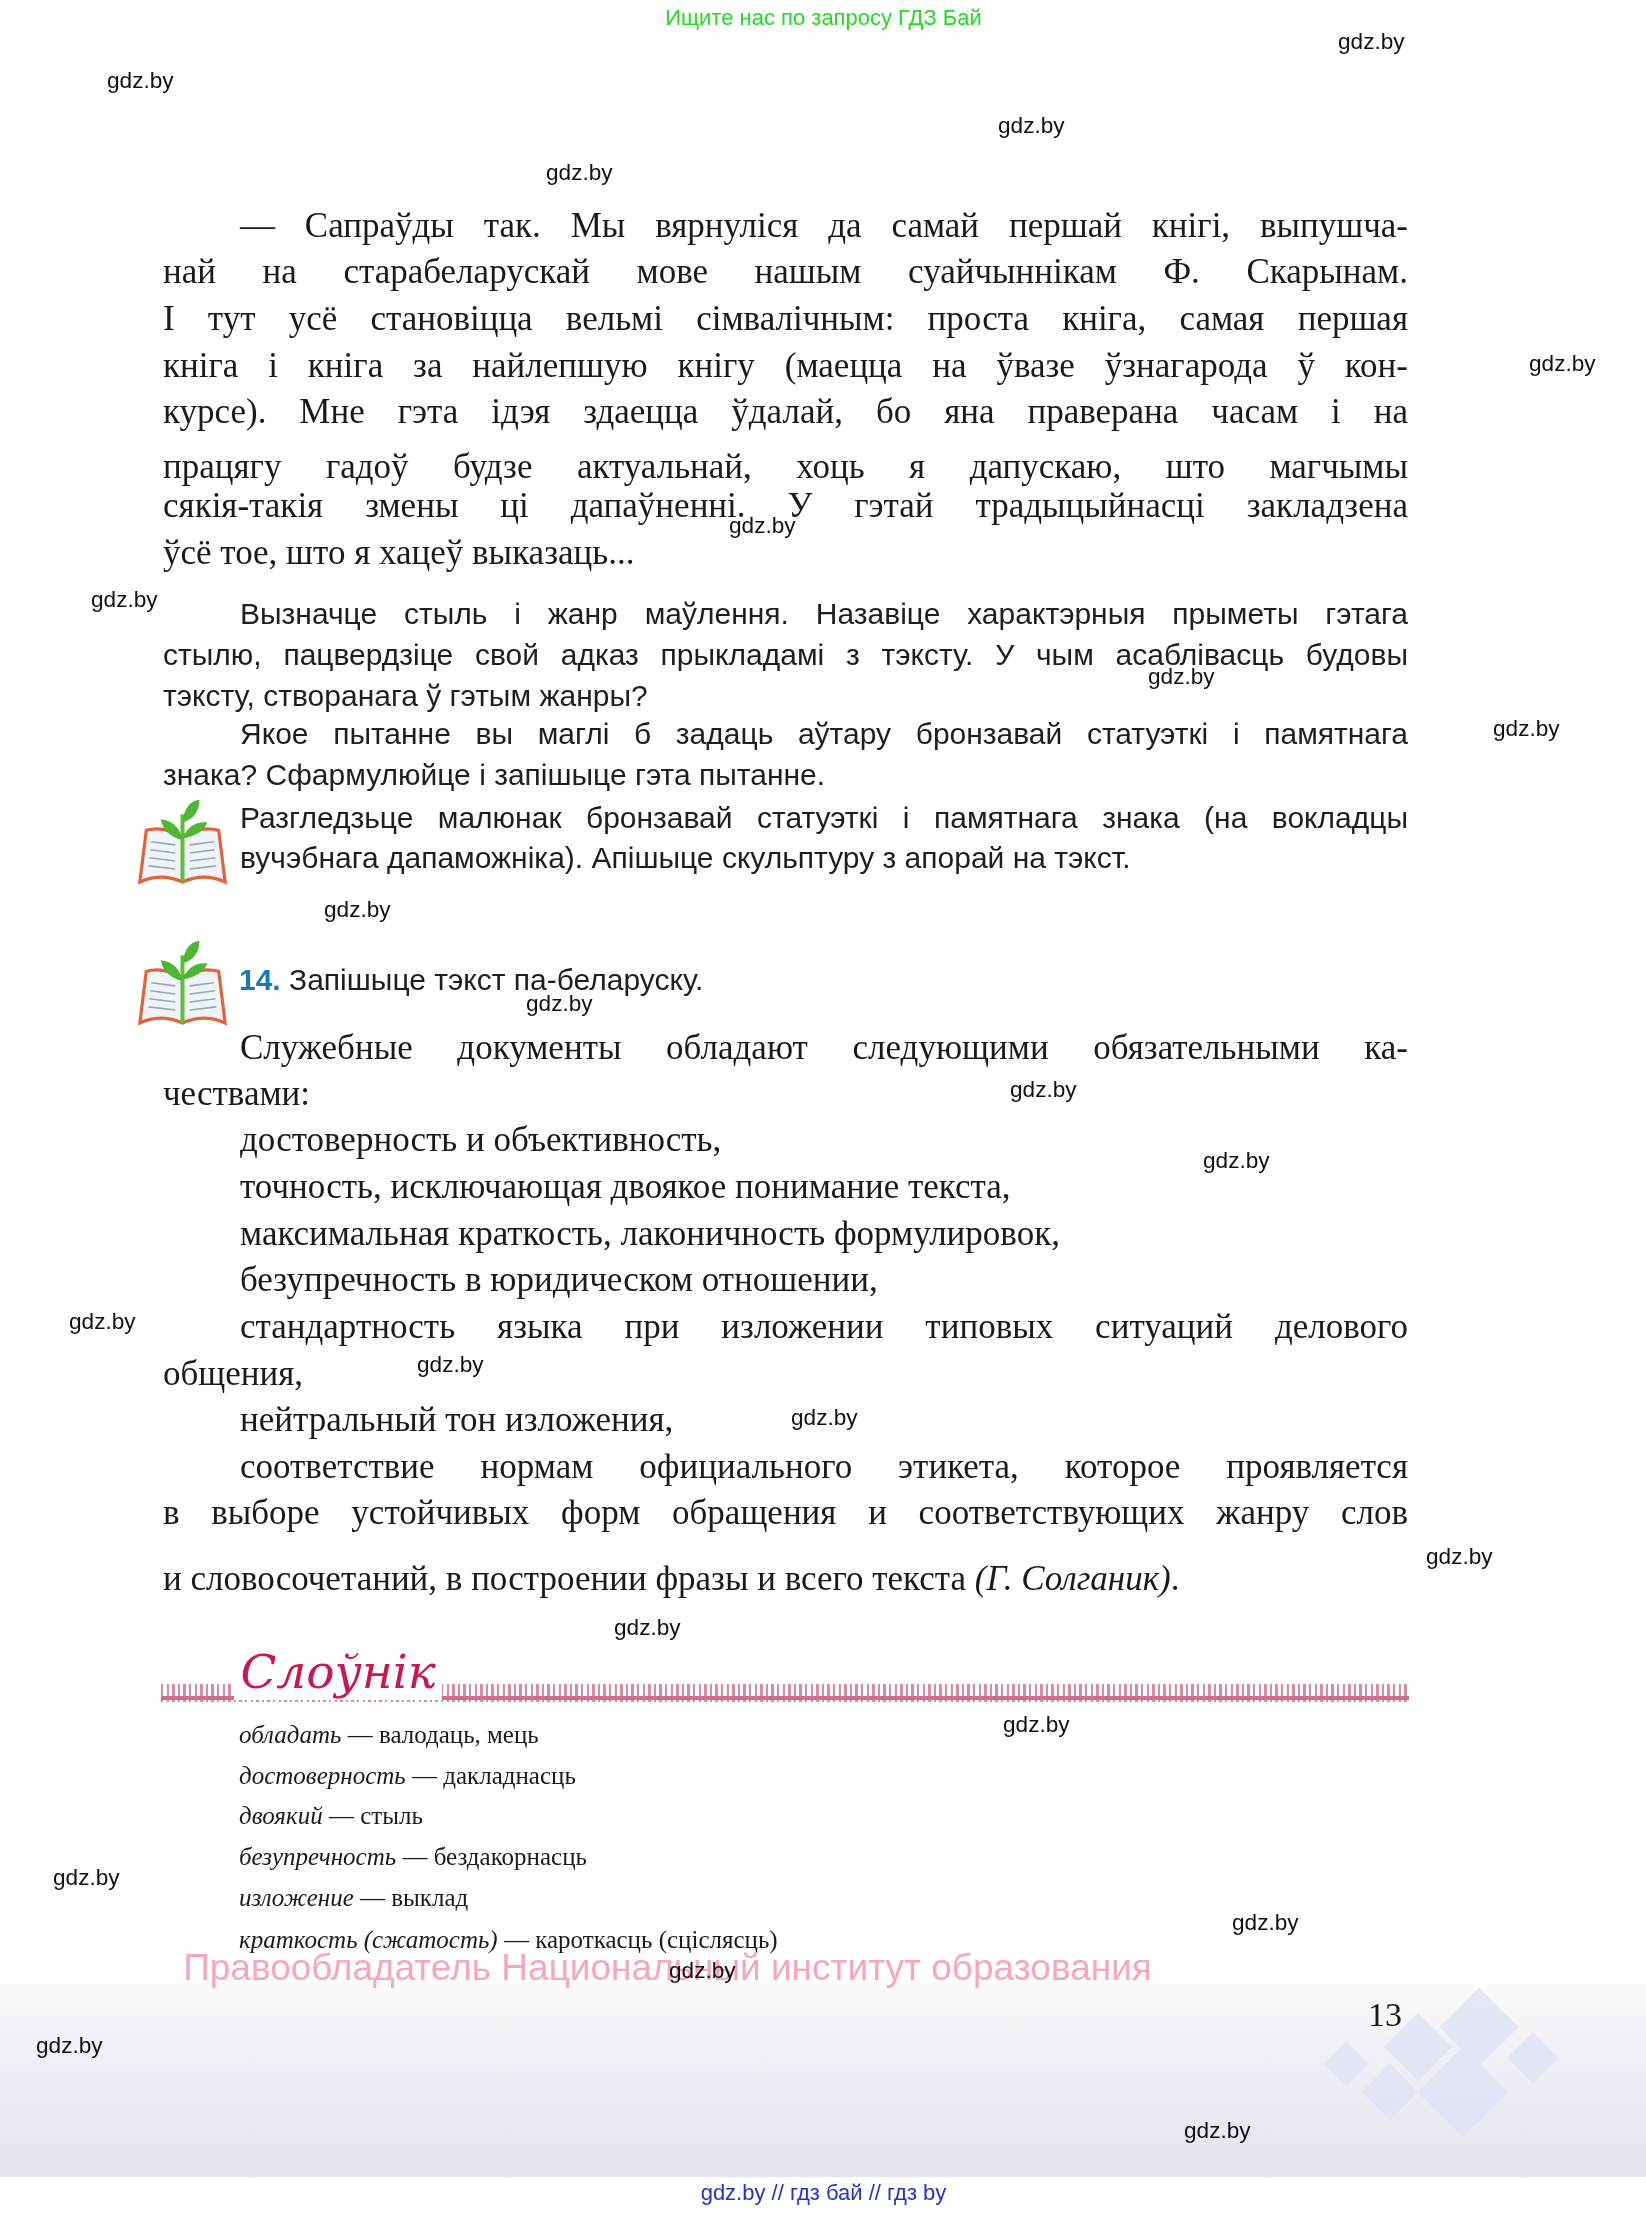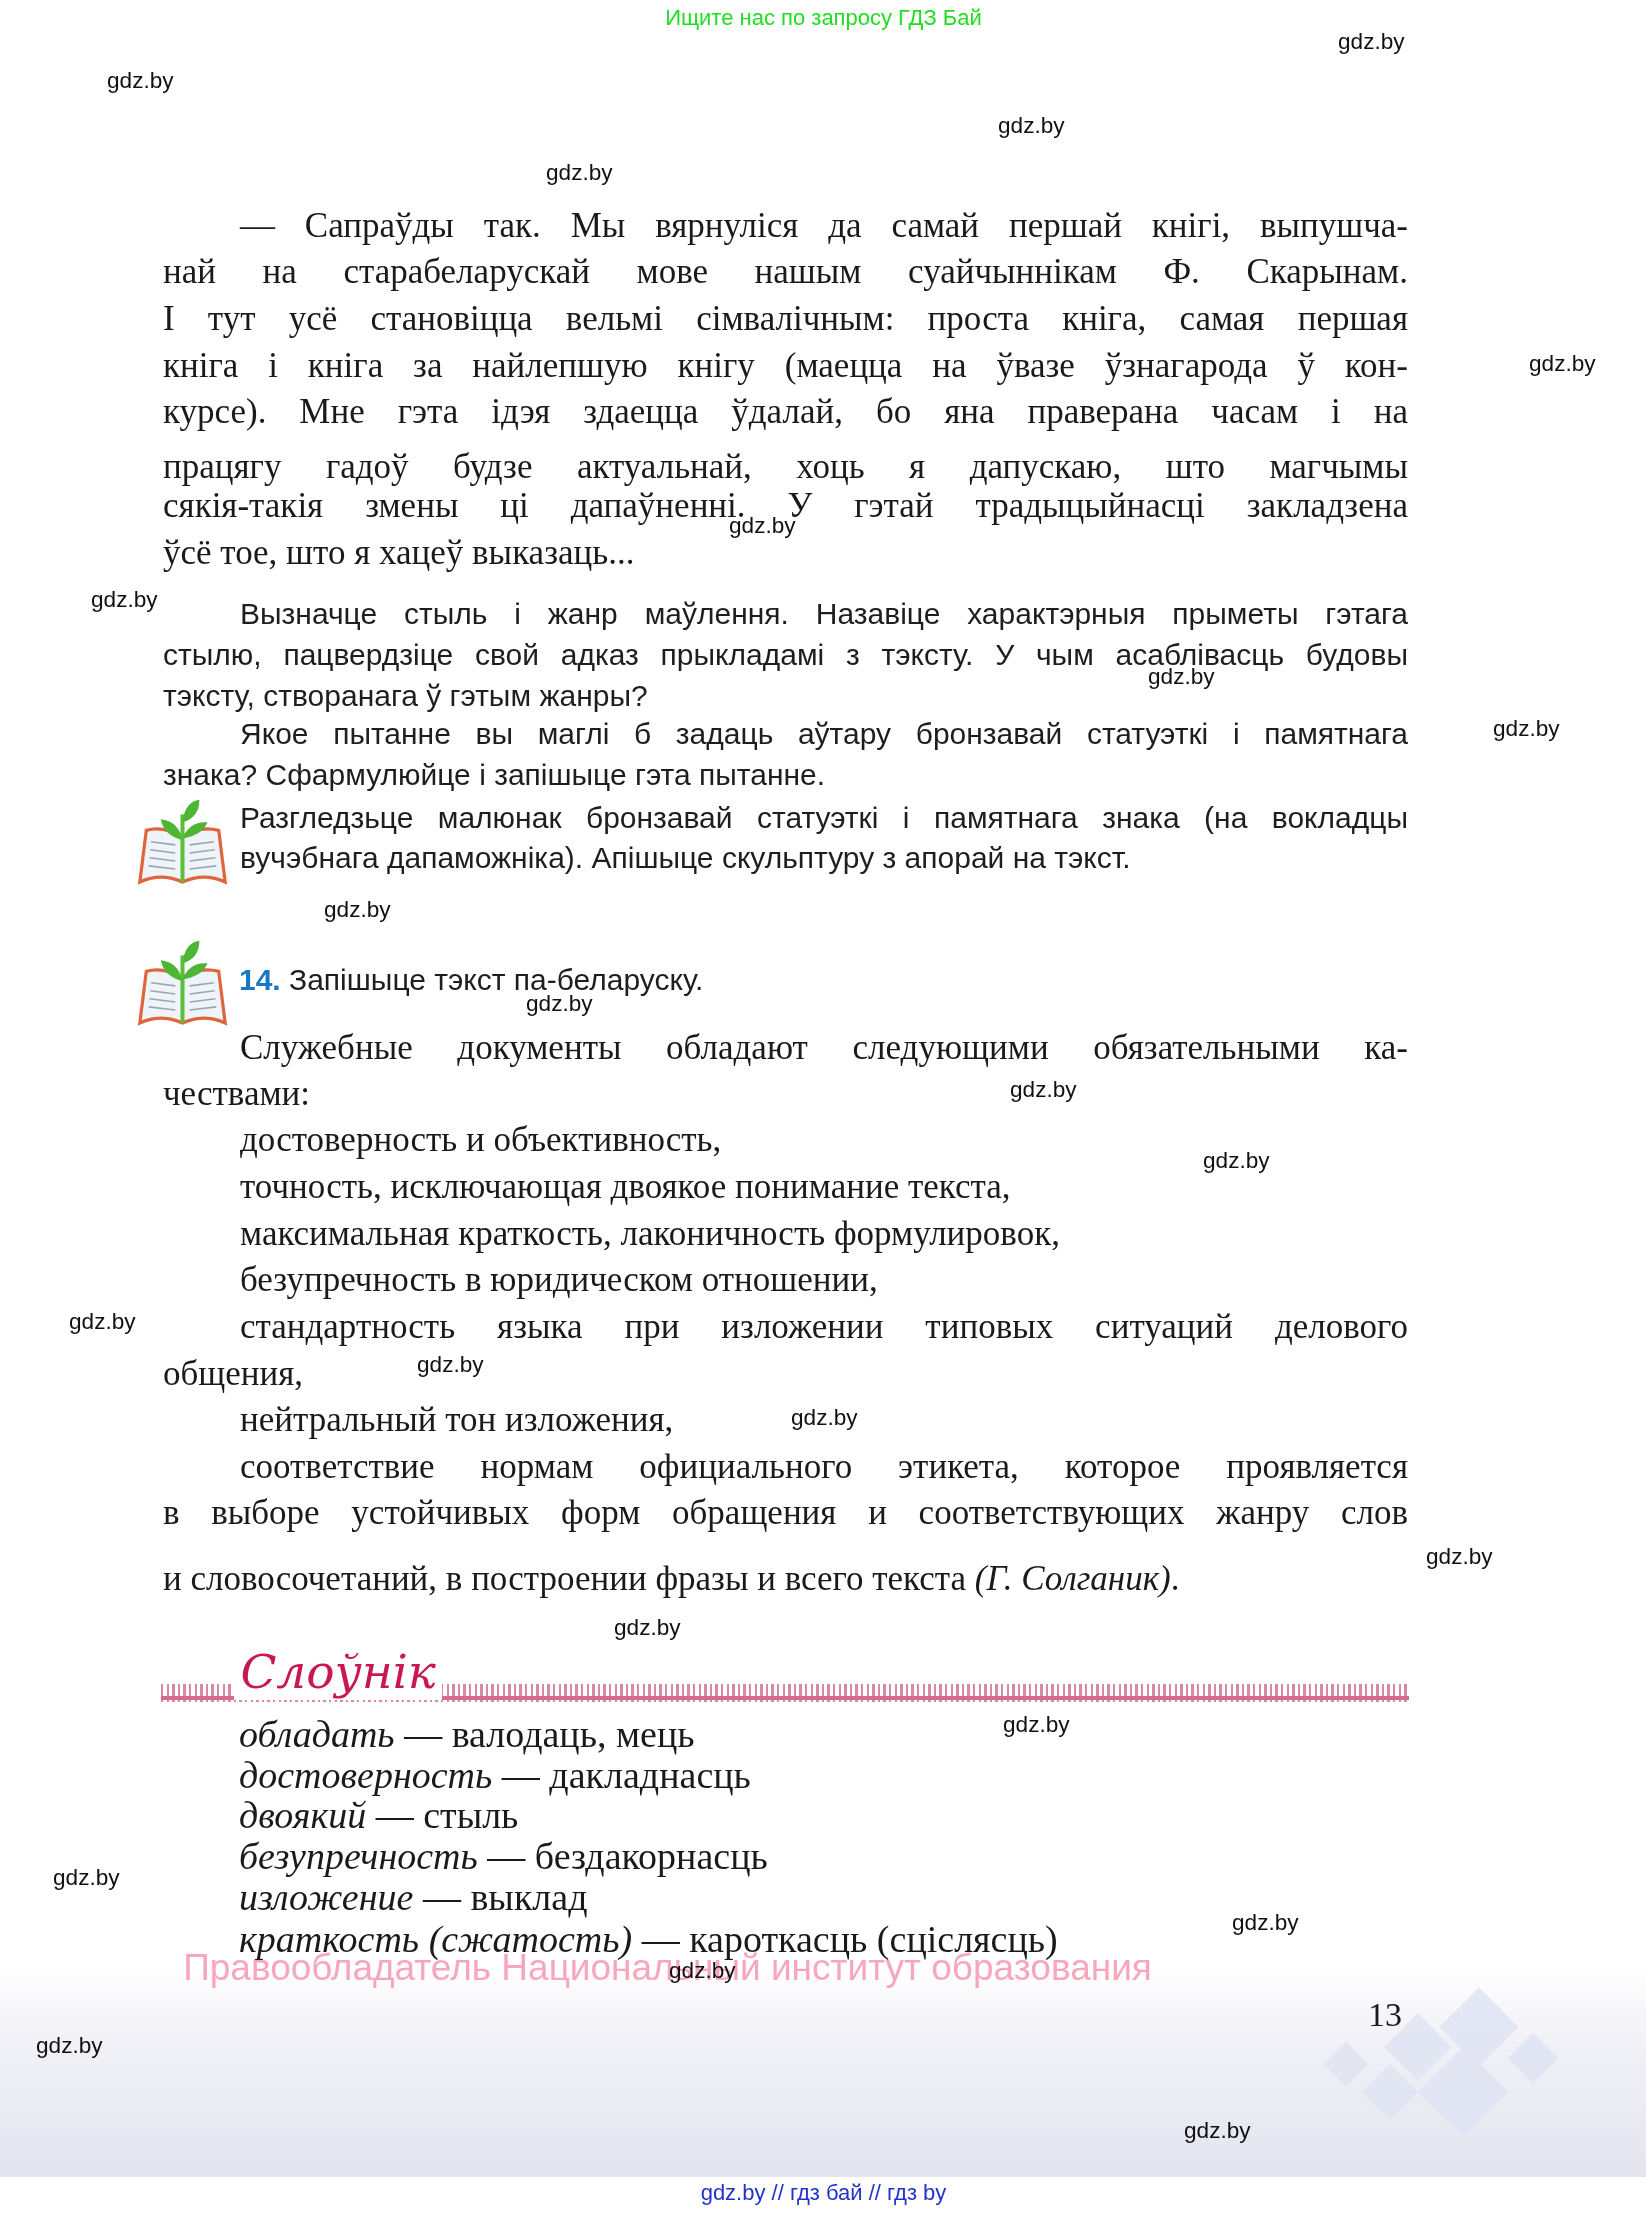--- a/index.html
+++ b/index.html
@@ -19,21 +19,21 @@
   .sansline { font-family:"Liberation Sans", sans-serif; font-size:30px; left:163px; width:1245px; text-align:justify; text-align-last:justify; line-height:37px; color:#1e1e1e; }
   .sansline.indent { left:240px; width:1168px; }
   .sansline.noj { text-align:left; text-align-last:left; }
   .exnum { color:#1878c2; font-weight:bold; }
   .icon-book { position:absolute; width:95px; height:89px; }
   .slounik-bar { position:absolute; left:161px; top:1684px; width:1248px; height:17.7px;
     background: repeating-linear-gradient(90deg, #d98aa0 0 2.4px, transparent 2.4px 5.6px); }
   .slounik-line { position:absolute; left:161px; top:1696px; width:1248px; height:4px; background:#d46c89; }
   .slounik-title { position:absolute; left:234px; top:1644px; padding:0 6.4px; background:#fff;
     font-family:"DejaVu Serif", serif; font-style:italic; font-size:47px; color:#c8184f; line-height:56px; }
-  .dict { font-family:"Liberation Serif", serif; font-size:38px; left:239px; line-height:37px; }
+  .dict { font-family:"Liberation Serif", serif; font-size:25px; left:239px; line-height:37px; }
   .dict i { font-style:italic; }
   .footer-band { position:absolute; left:0; top:1967px; width:1647px; height:210px;
     background:linear-gradient(180deg, #ffffff 0%, #f1f1f7 35%, #e4e4f0 100%); }
   .diamond { position:absolute; background:#dfe4f3; transform:rotate(45deg); opacity:0.8; }
   .pagenum { font-family:"Liberation Serif", serif; font-size:34px; top:1996px; left:1368px; }
   .copyright { font-family:"Liberation Sans", sans-serif; font-size:37px; color:#f7a6bb; top:1947px; left:0; width:1335px; text-align:center; }
   .bottom-links { font-family:"Liberation Sans", sans-serif; font-size:22px; color:#2233cc; top:2180px; left:0; width:1647px; text-align:center; }
 </style>
 </head>
 <body>

